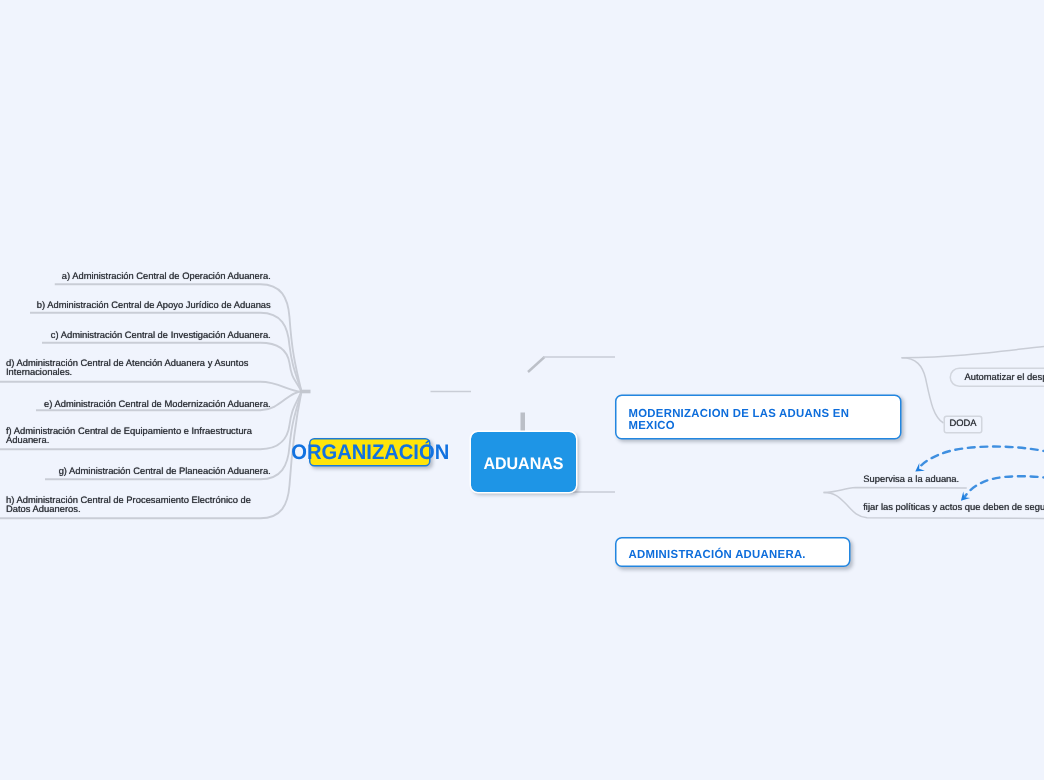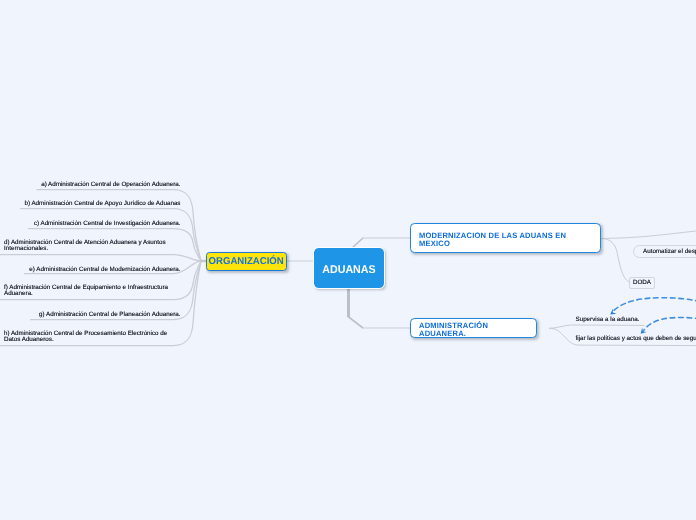--- a/index.html
+++ b/index.html
@@ -7,33 +7,33 @@
   body{
     width:696px;height:520px;overflow:hidden;
     background:#f0f4fd;
     font-family:"Liberation Sans", sans-serif;
     position:relative;
     -webkit-font-smoothing:antialiased;
     text-rendering:geometricPrecision;
   }
   #canvas{position:absolute;left:0;top:0;width:696px;height:520px;}
   svg.links{position:absolute;left:0;top:0;width:696px;height:520px;pointer-events:none;}
-  .node{position:absolute;box-sizing:border-box;}
+  .node{position:absolute;box-sizing:border-box;margin-top:40px;}
 
   
   .n-root{
     background:#1e95e6;border-radius:4.5px;box-sizing:border-box;outline:1.5px solid #ffffff;
     color:#ffffff;font-weight:bold;font-size:11.2px;
     display:flex;align-items:center;justify-content:center;
     box-shadow:1.5px 1.5px 2.5px rgba(40,50,70,.28);
   }
   .n-root span{display:inline-block;transform:scaleX(.955) translateY(1.8px);}
   .n-yellow{
     background:#ffe40a;border:1.8px solid #1b7ad8;border-radius:3.5px;
-    color:#1272e0;font-weight:bold;font-size:10px;
+    color:#1272e0;font-weight:bold;font-size:14px;
     display:flex;align-items:center;justify-content:center;
     box-shadow:1.5px 1.5px 2.5px rgba(40,50,70,.28);
   }
   .n-yellow span{display:inline-block;transform:scaleX(.96);}
   .n-white{
     background:#ffffff;border:1.8px solid #2286e0;border-radius:4.5px;
     color:#0d6ddb;font-weight:bold;font-size:7.8px;line-height:7.8px;letter-spacing:0.2px;
     display:flex;align-items:center;
     padding:0 0 0 7px;
     box-shadow:1.5px 1.5px 2.5px rgba(40,50,70,.28);
@@ -102,21 +102,21 @@
   </div>
 
   <div class="node n-yellow" style="left:206px;top:251.5px;width:81px;height:19.5px;">
     <span>ORGANIZACIÓN</span>
   </div>
 
   <div class="node n-white" style="left:410px;top:223.3px;width:191.2px;height:29.5px;">
     <span>MODERNIZACION DE LAS ADUANS EN MEXICO</span>
   </div>
 
-  <div class="node n-white" style="left:410px;top:317.8px;width:127px;height:20.5px;">
+  <div class="node n-white" style="left:410px;top:317.8px;width:157px;height:20.5px;">
     <span>ADMINISTRACIÓN ADUANERA.</span>
   </div>
 
   <div id="leaves" style="position:absolute;left:0;top:0;width:696px;height:520px;">
     <div class="leaf tr" style="right:515.5px;top:181.5px;text-align:right;white-space:nowrap;"><span>a) Administración Central de Operación Aduanera.</span></div>
     <div class="leaf tr" style="right:515.5px;top:201px;text-align:right;white-space:nowrap;"><span>b) Administración Central de Apoyo Jurídico de Aduanas</span></div>
     <div class="leaf tr" style="right:515.5px;top:220.5px;text-align:right;white-space:nowrap;"><span>c) Administración Central de Investigación Aduanera.</span></div>
     <div class="leaf tl" style="left:4px;top:239.5px;text-align:left;"><span style="width:178px;white-space:normal;">d) Administración Central de Atención Aduanera y Asuntos Internacionales.</span></div>
     <div class="leaf tr" style="right:515.5px;top:266.5px;text-align:right;white-space:nowrap;"><span>e) Administración Central de Modernización Aduanera.</span></div>
     <div class="leaf tl" style="left:4px;top:285px;text-align:left;"><span style="width:178px;white-space:normal;">f) Administración Central de Equipamiento e Infraestructura Aduanera.</span></div>

